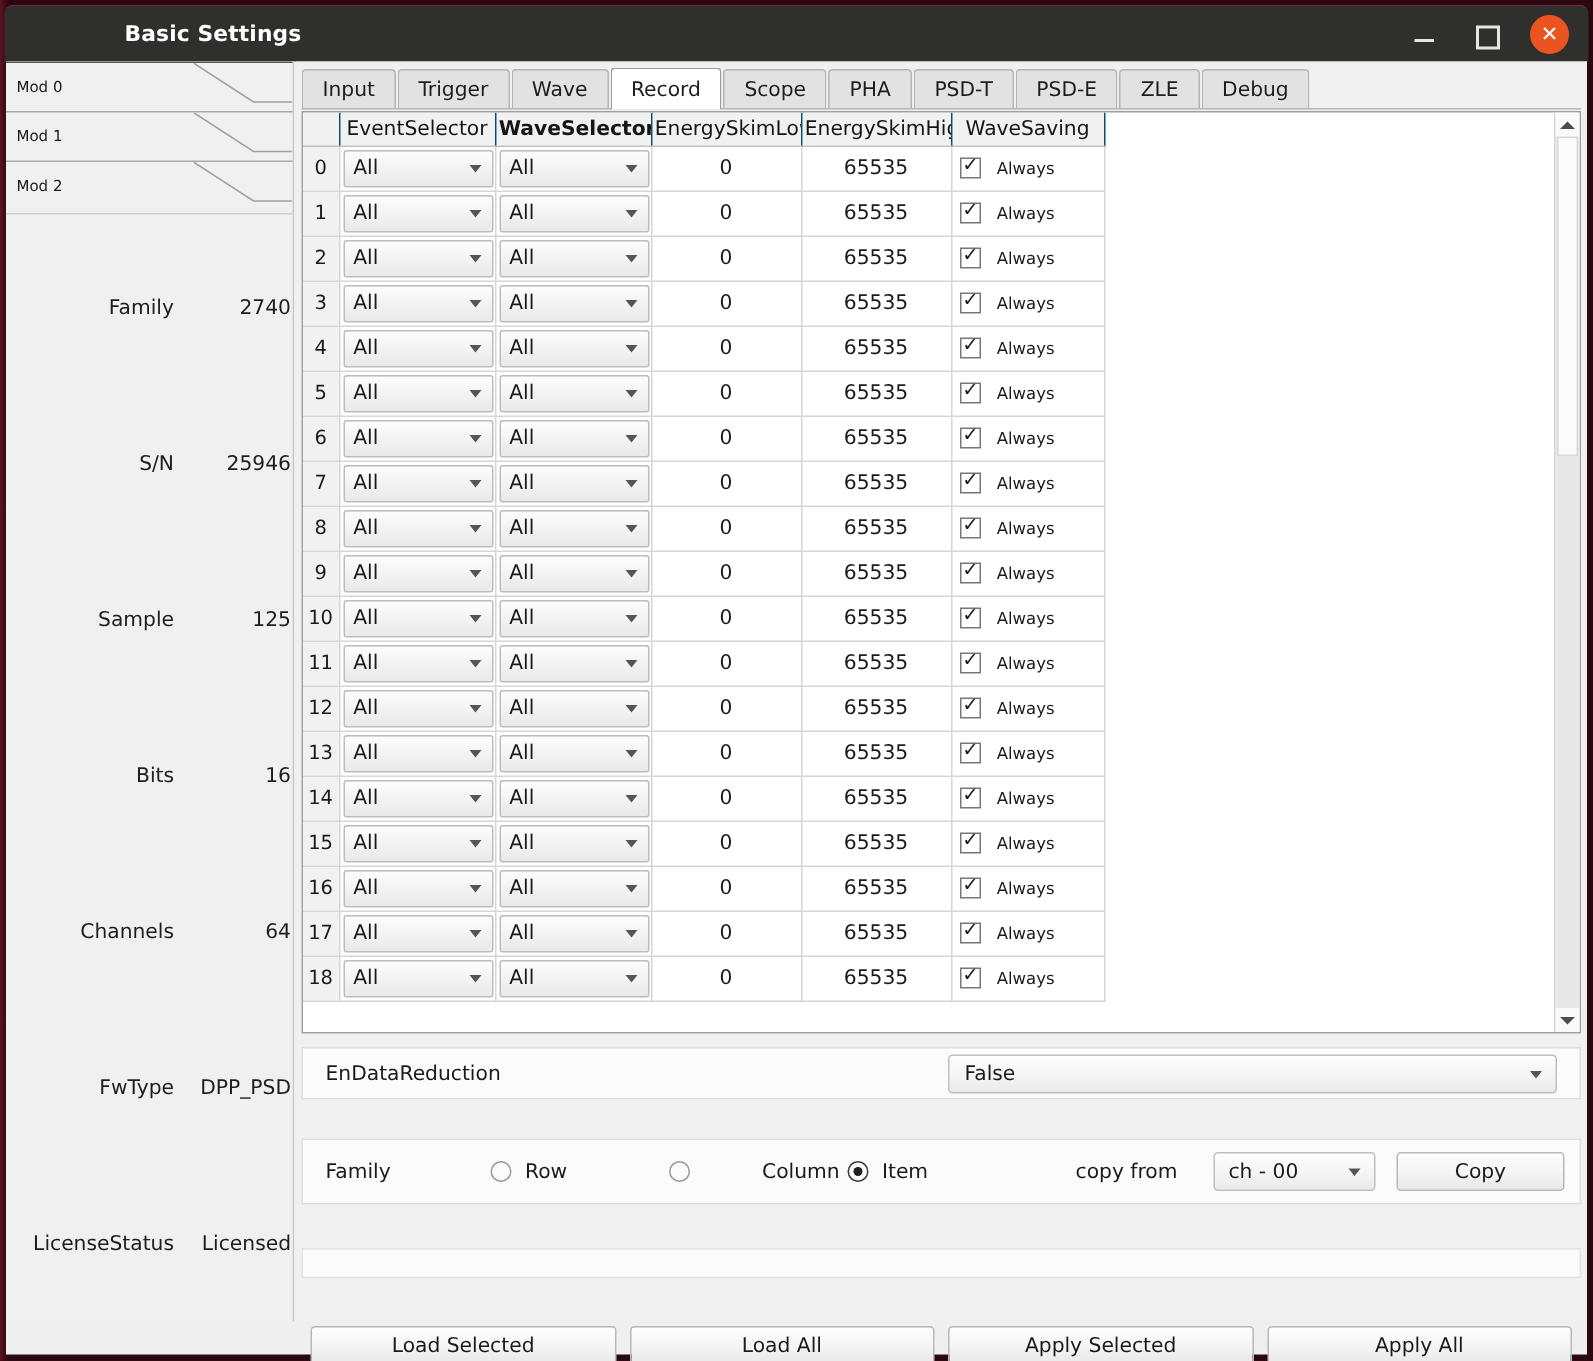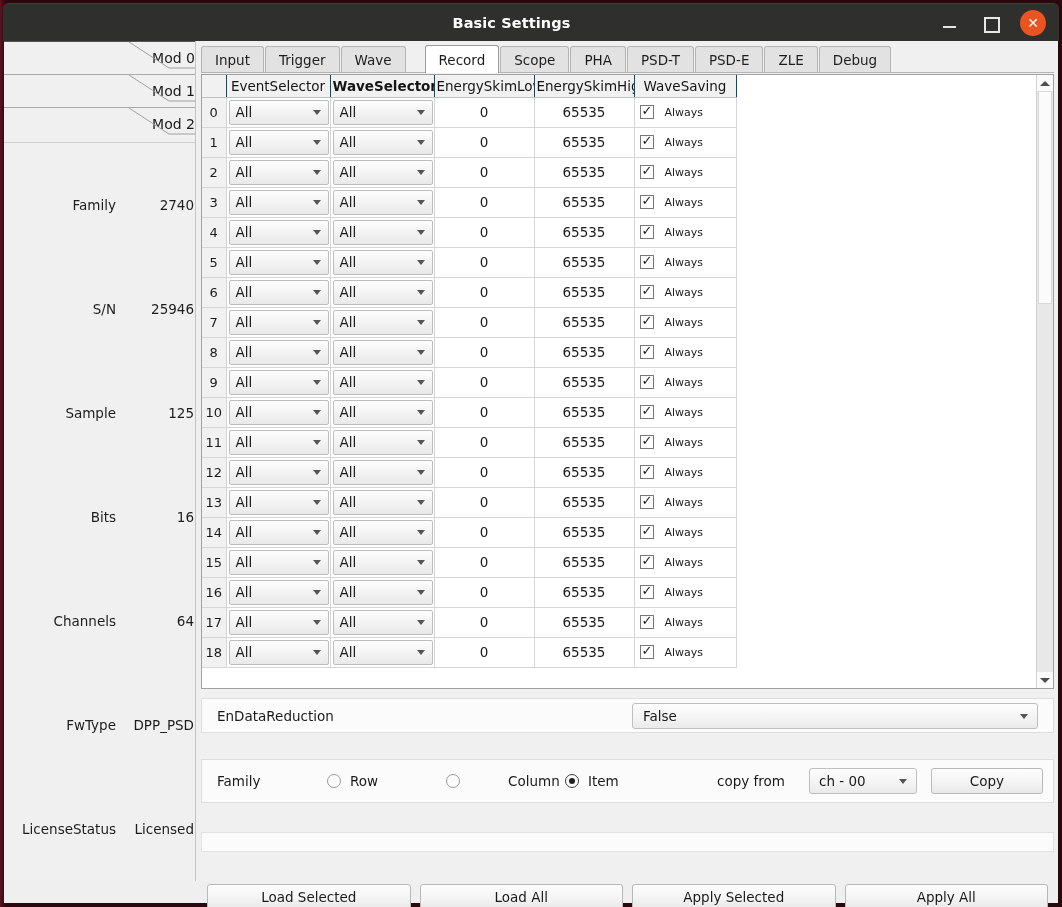--- a/index.html
+++ b/index.html
@@ -24,21 +24,20 @@
     left: 3px; top: 3px;
     width: 1056px; height: 38px;
     background: #2f2f2d;
     border-top-left-radius: 6px;
     border-top-right-radius: 6px;
     border-top: 1px solid #6d2a33;
     display: flex; align-items: center;
   }
   #title-text {
     flex: 1;
-    text-align: center;
     color: #ffffff;
     font-size: 14.5px;
     font-weight: bold;
     letter-spacing: .1px;
     padding-left: 80px;
   }
   .win-btns { display: flex; align-items: center; gap: 20px; padding-right: 13px; }
   .win-btn {
     width: 20px; height: 20px;
     position: relative;
@@ -73,24 +72,23 @@
     width: 192px; height: 840px;
     background: #f0f0f0;
     border-right: 1px solid #c5c5c5;
   }
   .mod-tab {
     position: relative;
     height: 33px;
     background: #f0f0f0;
     display: flex; align-items: center;
     padding-left: 7px;
-    font-size: 14px;
+    font-size: 10px;
     color: #1a1a1a;
     border-top: 1px solid #a9a9a9;
-    justify-content: flex-end;
   }
   .mod-tab:first-child { border-top: 1px solid #555; }
   .mod-tab .slant {
     position: absolute;
     right: 0; top: 0; bottom: 0; width: 66px;
     overflow: hidden;
   }
   .mod-tab .slant svg { display: block; }
 
   #devinfo {
@@ -139,21 +137,20 @@
     border-top-left-radius: 3px;
     border-top-right-radius: 3px;
   }
   .tab.active {
     background: #ffffff;
     height: 28px;
     border-color: #9c9c9c;
     position: relative;
     z-index: 3;
     margin-bottom: -1px;
-    margin-left: 18px;
   }
 
   
   #tablewrap {
     position: absolute;
     left: 4px; top: 33px;
     width: 853px; height: 615px;
     background: #ffffff;
     border: 1px solid #a0a0a0;
     overflow: hidden;

